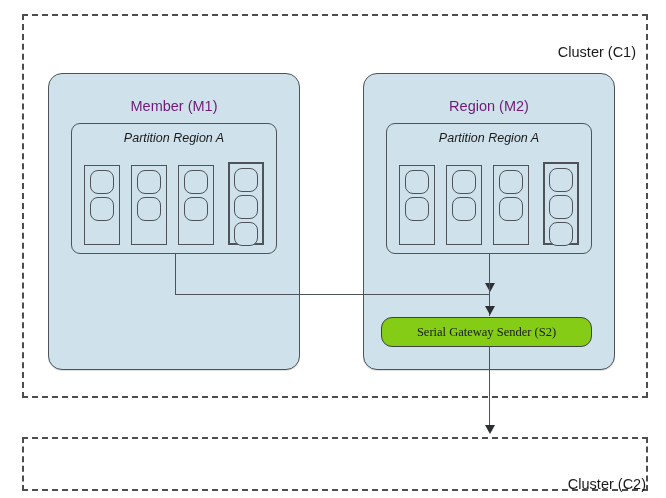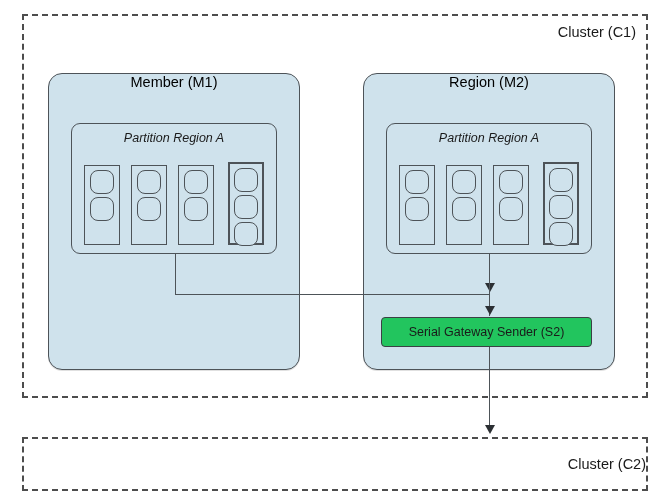--- a/index.html
+++ b/index.html
@@ -23,38 +23,39 @@
     border: 2px dashed #4d4d4d;
     box-sizing: border-box;
     background: transparent;
   }
   .cluster-label {
     position: absolute;
     right: 12px;
     font-size: 14.5px;
     color: #1a1a1a;
     white-space: nowrap;
+    margin-top: 20px;
   }
   
   .member {
     position: absolute;
     box-sizing: border-box;
     background: #cfe2ec;
     border: 1.6px solid #4d5358;
     border-radius: 14px;
     box-shadow: 0 1px 0 rgba(0,0,0,0.12);
   }
   .member-label {
     position: absolute;
-    top: 0;
+    top: 24px;
     left: 0;
     right: 0;
     text-align: center;
     font-size: 14.5px;
-    color: #000000;
+    color: #701a75;
   }
   
   .region {
     position: absolute;
     box-sizing: border-box;
     background: #cfe2ec;
     border: 1.5px solid #4d5358;
     border-radius: 9px;
   }
   .region-label {
@@ -89,28 +90,29 @@
     box-sizing: border-box;
     border: 1.4px solid #4d5358;
     border-radius: 8px;
     background: #cfe2ec;
     flex: none;
   }
   
   .sender {
     position: absolute;
     box-sizing: border-box;
-    background: #22c55e;
+    background: #84cc16;
     border: 1.6px solid #3b4145;
-    border-radius: 4px;
+    border-radius: 11px;
     display: flex;
     align-items: center;
     justify-content: center;
     font-size: 12.5px;
     color: #1a1a1a;
+    font-family: Liberation Serif, serif;
   }
   
   .vline {
     position: absolute;
     width: 0;
     border-left: 1.6px solid #4d5358;
   }
   .hline {
     position: absolute;
     height: 0;

